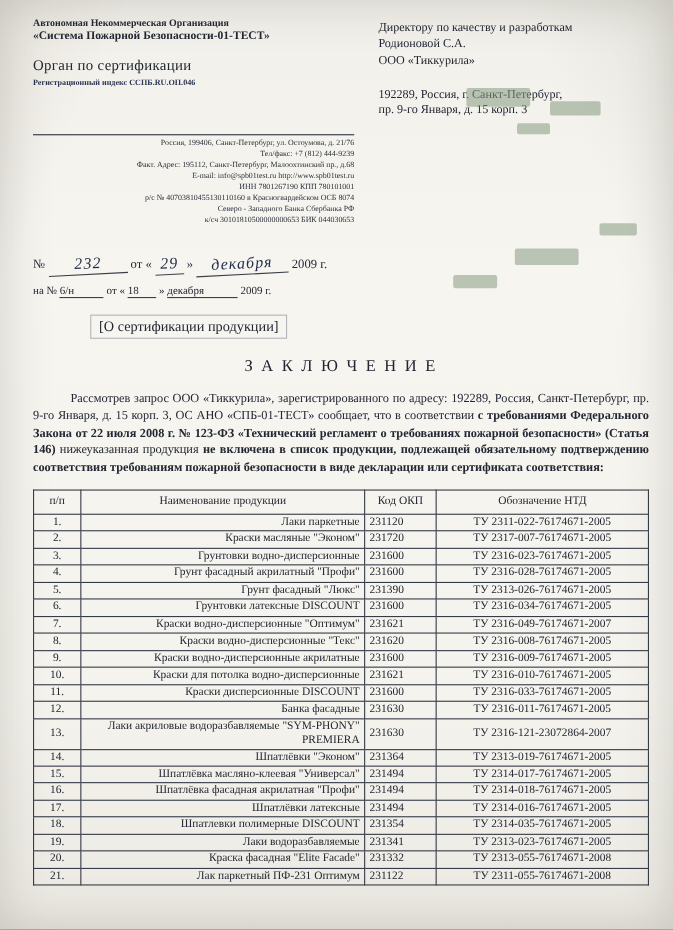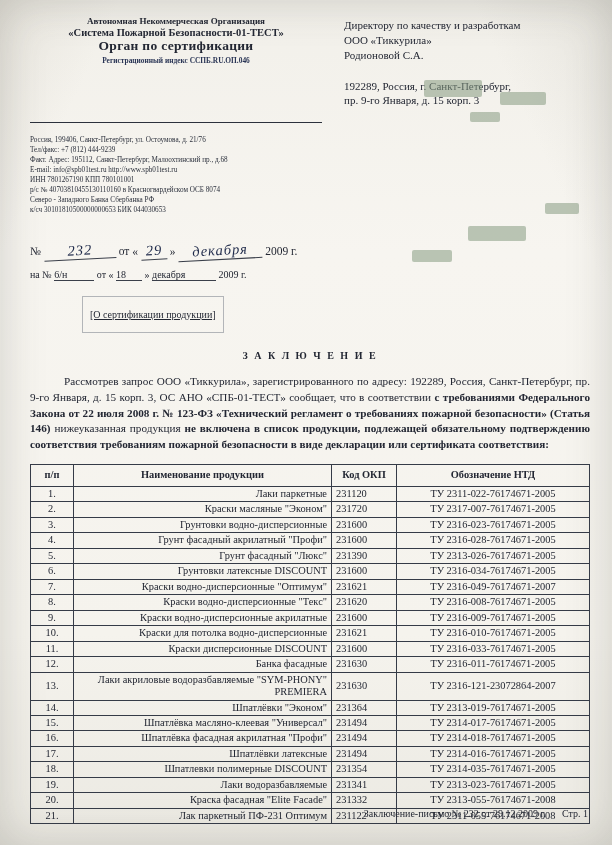--- a/index.html
+++ b/index.html
@@ -14,53 +14,53 @@
     box-shadow: inset 0 0 46px rgba(70,68,60,0.22);
     font-family: "Liberation Serif", "DejaVu Serif", serif;
     color:#232733;
     overflow:hidden;
     box-sizing:border-box;
     padding:16px 22px 0 30px;
   }
   .artifact { position:absolute; background:rgba(134,155,130,0.55); filter:blur(0.6px); border-radius:2px; }
 
   .header { display:flex; }
-  .org-block { width:292px; text-align:center; }
+  .org-block { width:292px; }
   .org-type { font-size:9px; font-weight:bold; }
   .org-name { font-size:10.5px; font-weight:bold; margin-top:1px; }
-  .cert-title { font-size:13.5px; font-weight:bold; margin-top:0; letter-spacing:0.3px; }
+  .cert-title { font-size:13.5px; font-weight:normal; margin-top:14px; letter-spacing:0.3px; }
   .reg { font-size:7.4px; font-weight:bold; color:#2a3555; margin-top:2px; }
   .recipient { flex:1; padding-left:22px; font-size:11px; line-height:1.35; padding-top:2px; }
   .recipient .addr { margin-top:16px; }
 
-  .contact { width:292px; margin-top:14px; border-top:1.5px solid #2c313c; padding-top:13px;
-             font-size:7.2px; line-height:1.38; color:#2a2f3b; }
+  .contact { width:292px; margin-top:14px; border-top:1.5px solid #2c313c; padding-top:3px;
+             font-size:7.2px; line-height:1.38; color:#2a2f3b;text-align:right; }
 
   .ref-line { margin-top:26px; font-size:11.5px; }
   .fill { display:inline-block; border-bottom:1px solid #3a3f4a; text-align:center; }
   .w1 { min-width:72px; }
   .w2 { min-width:84px; }
   .hand { font-style:italic; color:#1f2a4a; font-size:14.5px; transform:rotate(-3deg); letter-spacing:1px; }
   .dayfill { display:inline-block; min-width:26px; text-align:center; border-bottom:1px solid #3a3f4a; }
 
   .reply-line { margin-top:9px; font-size:10px; }
   .u { display:inline-block; border-bottom:1px solid #3a3f4a; text-align:left; }
   .uv { min-width:40px; } .ud { min-width:26px; } .um { min-width:64px; }
 
-  .subject { display:inline-block; margin-top:15px; margin-left:52px; font-size:10px;
-             padding:12px 7px; border:1px solid rgba(52,62,82,0.35);text-decoration:underline; }
-
-  .title { text-align:center; font-weight:bold; font-size:10px; letter-spacing:2px; margin-top:17px; }
+  .subject { display:inline-block; margin-top:15px; margin-left:52px; font-size:13px;
+             padding:2px 7px; border:1px solid rgba(52,62,82,0.35); }
+
+  .title { text-align:center; font-weight:normal; font-size:15px; letter-spacing:2px; margin-top:17px; }
 
   .body-par { margin:13px 0 0 0; font-size:11.2px; line-height:1.42; text-align:justify; text-indent:34px; }
   .body-par .b { font-weight:bold; }
 
   table.products { width:100%; border-collapse:collapse; margin-top:11px; font-size:10.4px; }
   table.products th, table.products td { border:1px solid #353b47; padding:1px 4px; line-height:1.2; }
-  table.products th { font-weight:bold; text-align:center; padding:4px 2px;margin-left:44px; }
+  table.products th { font-weight:normal; text-align:center; padding:4px 2px;margin-left:44px; }
   .c-num { width:34px; text-align:center; }
   .c-code { width:56px; text-align:left; }
   .c-ntd { width:184px; text-align:center; }
   .c-name { text-align:right; }
 
   .footer { position:absolute; right:24px; bottom:26px; font-size:10px; display:flex; gap:16px; }
 </style>
 </head>
 <body>
 
@@ -75,22 +75,22 @@
 
   <div class="header">
     <div class="org-block">
       <div class="org-type">Автономная Некоммерческая Организация</div>
       <div class="org-name">«Система Пожарной Безопасности-01-ТЕСТ»</div>
       <div class="cert-title">Орган по сертификации</div>
       <div class="reg">Регистрационный индекс ССПБ.RU.ОП.046</div>
     </div>
     <div class="recipient">
       <div>Директору по качеству и разработкам</div>
+      <div>Родионовой С.А.</div>
       <div>ООО «Тиккурила»</div>
-      <div>Родионовой С.А.</div>
       <div class="addr">192289, Россия, г. Санкт-Петербург,</div>
       <div>пр. 9-го Января, д. 15 корп. 3</div>
     </div>
   </div>
 
   <div class="contact">
       <div>Россия, 199406, Санкт-Петербург, ул. Остоумова, д. 21/76</div>
       <div>Тел/факс: +7 (812) 444-9239</div>
       <div>Факт. Адрес: 195112, Санкт-Петербург, Малоохтинский пр., д.68</div>
       <div>E-mail: info@spb01test.ru    http://www.spb01test.ru</div>
@@ -258,18 +258,14 @@
         </tr>
         <tr>
           <td class="c-num">21.</td>
           <td class="c-name">Лак паркетный ПФ-231 Оптимум</td>
           <td class="c-code">231122</td>
           <td class="c-ntd">ТУ 2311-055-76174671-2008</td>
         </tr>
       </tbody>
   </table>
 
-  <div class="footer">
-    <span>Заключение-письмо № 232 от 29.12.2009 г.</span>
-    <span>Стр.  1</span>
-  </div>
 
 </div>
 
 </body></html>

